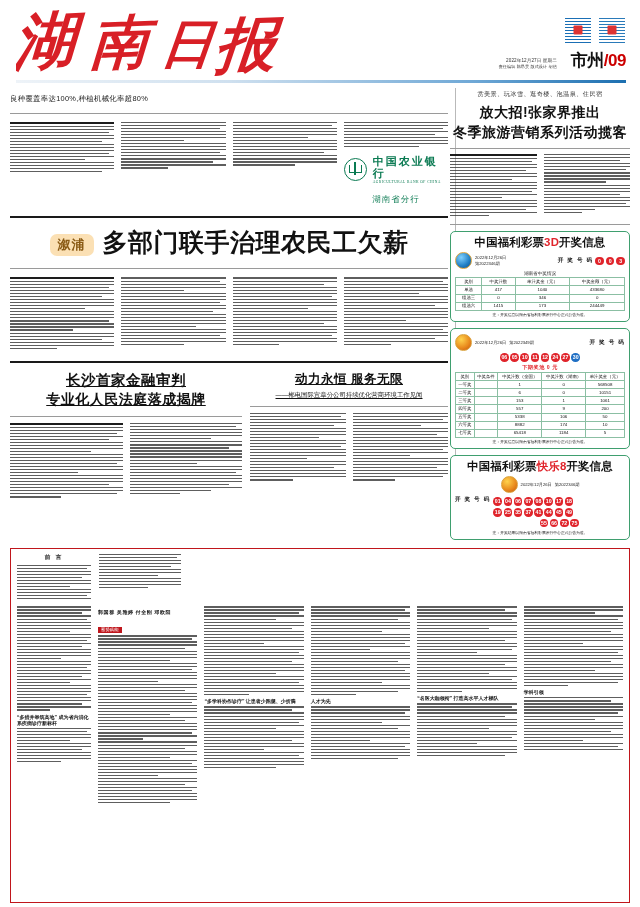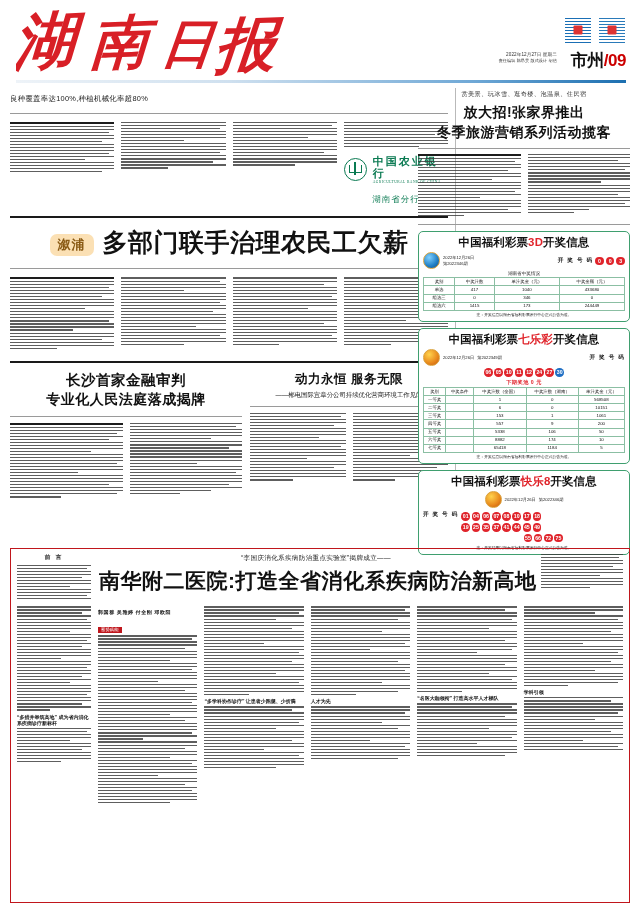--- a/index.html
+++ b/index.html
@@ -15,21 +15,21 @@
   .qr-wrap{position:absolute;right:4px;top:16px;display:flex;gap:6px;}
   .qr{width:26px;height:26px;position:relative;background:
       repeating-linear-gradient(0deg,#1a6fb5 0 1.5px,#fff 1.5px 3px),
       repeating-linear-gradient(90deg,rgba(26,111,181,.85) 0 1.5px,rgba(255,255,255,0) 1.5px 3px);
       border:1px solid #fff;}
   .qr .qcore{position:absolute;left:50%;top:50%;transform:translate(-50%,-50%);
       width:9px;height:9px;background:#d33;border-radius:1px;}
   .qr.red{background:
       repeating-linear-gradient(0deg,#2a7ab9 0 1.5px,#fff 1.5px 3px),
       repeating-linear-gradient(90deg,rgba(40,120,185,.8) 0 1.5px,rgba(255,255,255,0) 1.5px 3px);}
-  .head-right{position:absolute;right:4px;top:52px;display:flex;align-items:flex-start;gap:14px;}
+  .head-right{position:absolute;right:4px;top:52px;display:flex;align-items:flex-end;gap:14px;}
   .dateblk{text-align:right;line-height:1.25;font-size:4.1px;color:#333;
            font-family:"Liberation Sans",sans-serif;white-space:nowrap;}
   .dateblk .l1{font-size:4.6px;letter-spacing:.1px;}
   .dateblk .l2{font-size:4.1px;letter-spacing:.1px;}
   .pagename{font-family:"Liberation Sans",sans-serif;font-weight:bold;
             font-size:17px;letter-spacing:-.5px;line-height:1;}
   .pagename .num{color:#c00;}
   .rulebar{position:absolute;left:6px;right:4px;top:80px;height:3px;
       background:linear-gradient(90deg,#eef3f8 0%,#cfe0ef 35%,#6fa8d6 75%,#1c6fb0 100%);}
 
@@ -50,21 +50,21 @@
   .txt .ln.s95{width:95%} .txt .ln.s88{width:88%} .txt .ln.s72{width:72%}
   .txt .ln.s60{width:60%} .txt .ln.s45{width:45%} .txt .ln.s100{width:100%}
   .lead{height:1.5px;background:#111;opacity:.95;margin-bottom:2px;}
 
   .cols{display:flex;gap:7px;}
   .col{flex:1;min-width:0;}
 
   
   .body-area{position:relative;}
   .left-block{position:absolute;left:0;top:0;width:438px;}
-  .right-block{position:absolute;right:0;top:0;width:212px;}
+  .right-block{position:absolute;right:0;top:0;width:180px;}
   .vrule{position:absolute;top:0;bottom:0;width:1px;background:#b9b9b9;}
 
   .art1{padding-top:4px;}
   .hr-thin{height:1px;background:#9a9a9a;margin:9px 0 8px;}
   .hr-thick{height:2px;background:#1a1a1a;margin:10px 0 8px;}
 
   
   .abc{display:flex;align-items:center;justify-content:center;gap:6px;
        padding:6px 0 2px;}
   .abc-mark{width:21px;height:21px;border-radius:50%;border:1.6px solid #0a7a52;
@@ -374,21 +374,21 @@
               <div class="ln s100"></div>
               <div class="ln s88"></div>
             <div class="ln s100"></div>
               <div class="ln s45"></div>
           </div>
         </div>
       </div>
 
       <div class="hr-thick"></div>
 
-      <div style="display:flex;gap:8px;">
+      <div style="display:flex;gap:8px;text-decoration:underline;">
 
         <div style="width:232px;flex:none;">
           <div class="hl-main" style="font-size:14.5px;line-height:1.35;">长沙首家金融审判</div>
           <div class="hl-main" style="font-size:14px;line-height:1.35;">专业化人民法庭落成揭牌</div>
           <div class="hr-thin" style="margin:7px 0 6px;"></div>
           <div class="cols txt">
             <div class="col">
               <div class="lead"></div>
               <div class="ln s100"></div>
                 <div class="ln s100"></div>
@@ -604,23 +604,20 @@
             <td>1415</td>
             <td>173</td>
             <td>244449</td>
           </tr>
         </tbody>
           </table>
         <div class="lot-note">注：开奖信息以湖南省福利彩票发行中心正式公告为准。</div>
       </div>
 
       <div class="lot">
-        <div class="lot-title">
-          <span>中国福利彩票</span><span class="accent">七乐彩</span><span>开奖信息</span>
-        </div>
         <div class="lot-sub">
           <div class="lot-logo"></div>
           <div class="lot-dates">
             <div>2022年12月26日</div>
           </div>
           <div class="lot-dates">
             <div>第2022349期</div>
           </div>
           <div class="lot-draw">
             <span class="lbl">开 奖 号 码</span>
@@ -760,24 +757,20 @@
             <div class="ln s100"></div>
           <div class="ln s100"></div>
             <div class="ln s72"></div>
             <div class="ln s100"></div>
           <div class="ln s100"></div>
             <div class="ln s95"></div>
             <div class="ln s100"></div>
         </div>
       </div>
 
-      <div class="feat-main">
-        <div class="feat-shoulder">“李国庆消化系疾病防治重点实验室”揭牌成立——</div>
-        <div class="feat-title">南华附二医院:打造全省消化系疾病防治新高地</div>
-      </div>
 
       <div class="feat-right">
         <div class="txt">
           <div class="ln s100"></div>
             <div class="ln s95"></div>
             <div class="ln s100"></div>
           <div class="ln s100"></div>
             <div class="ln s88"></div>
             <div class="ln s100"></div>
           <div class="ln s100"></div>

